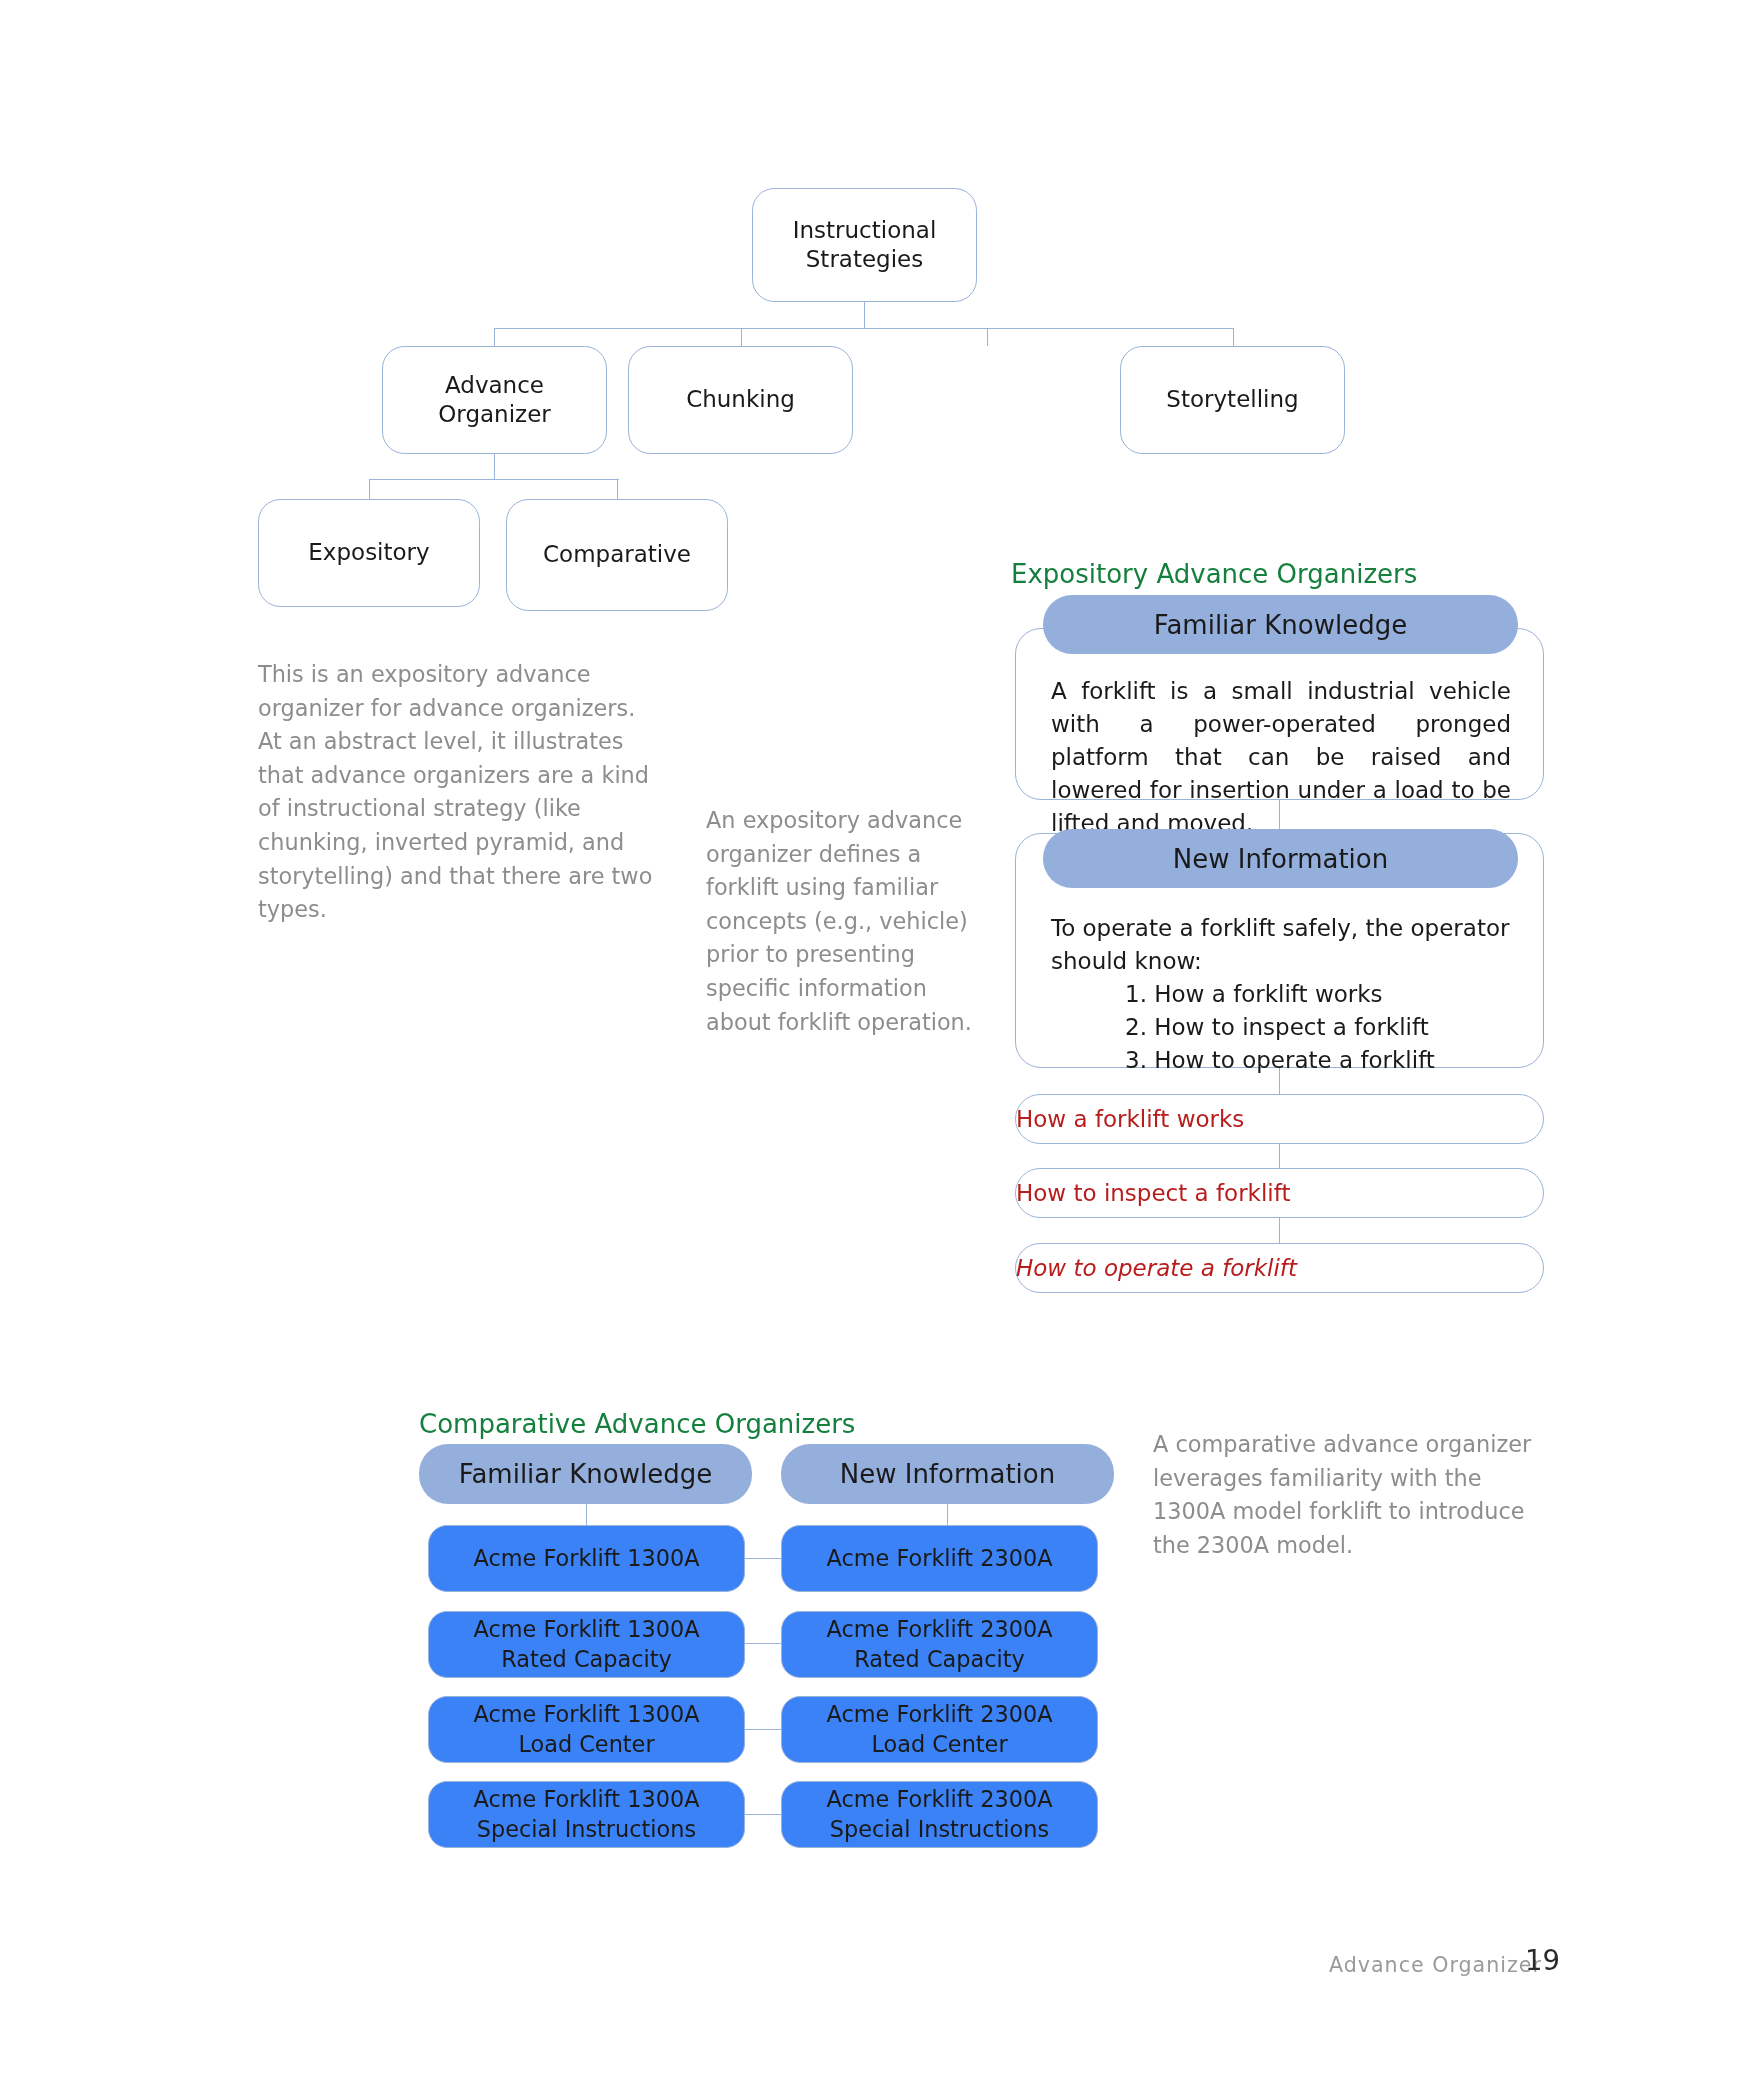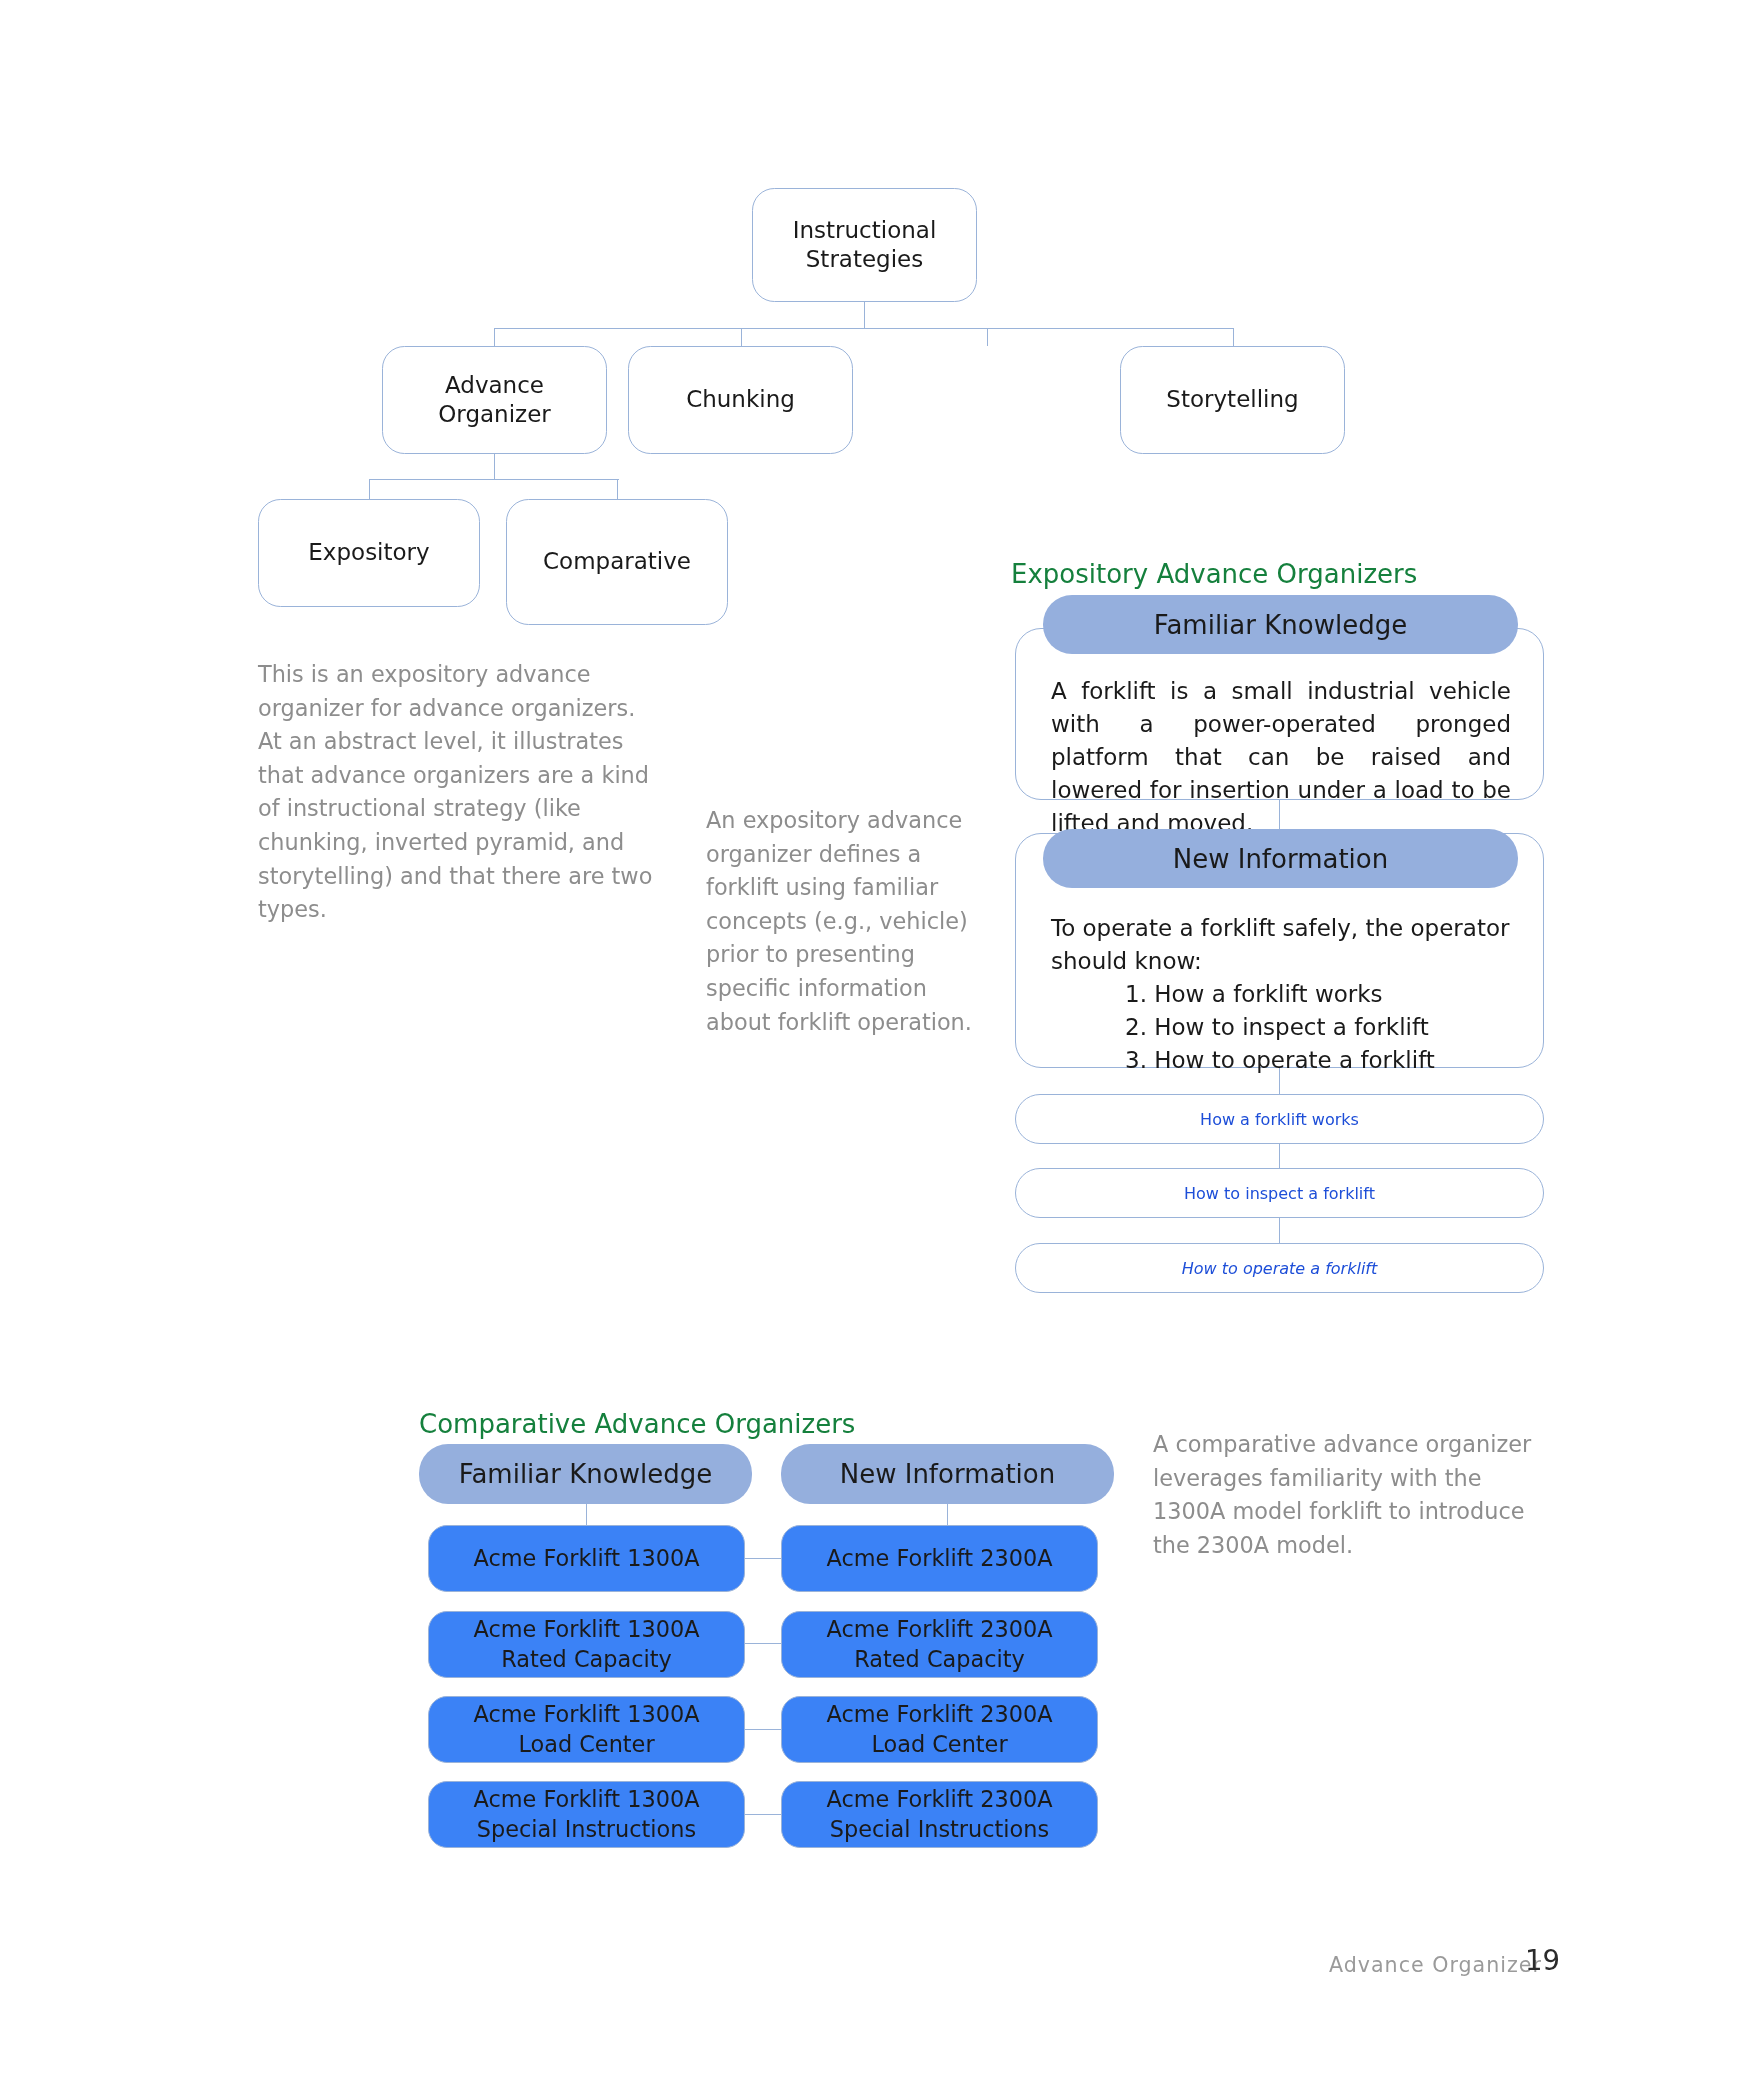--- a/index.html
+++ b/index.html
@@ -106,23 +106,22 @@
 
   
   .rowpill {
     position: absolute;
     box-sizing: border-box;
     border: 1.4px solid #9ab3d9;
     border-radius: 34px;
     background: #ffffff;
     display: flex;
     align-items: center;
-    justify-content: center;
-    color: #1d4ed8;
-    font-size: 16px;
+    color: #b91c1c;
+    font-size: 23px;
     font-family: "DejaVu Sans", "Liberation Sans", sans-serif;
   }
 
   
   .cbox {
     position: absolute;
     box-sizing: border-box;
     border: 1.4px solid #9ab3d9;
     border-radius: 19px;
     background: #3b82f6;
@@ -181,21 +180,21 @@
   </div>
 
   <div class="line v" style="left:494px; top:453px; height:27px;"></div>
   <div class="line h" style="left:369px; top:479px; width:250px;"></div>
   <div class="line v" style="left:369px; top:479px; height:20px;"></div>
   <div class="line v" style="left:617px; top:479px; height:20px;"></div>
 
   <div class="node" style="left:258px; top:499px; width:222px; height:108px;">
     <span class="lbl">Expository</span>
   </div>
-  <div class="node" style="left:506px; top:499px; width:222px; height:126px;">
+  <div class="node" style="left:506px; top:499px; width:222px; height:112px;">
     <span class="lbl">Comparative</span>
   </div>
 
   <div class="note" style="left:258px; top:658px; width:400px;">This is an expository advance organizer for advance organizers. At an abstract level, it illustrates that advance organizers are a kind of instructional strategy (like chunking, inverted pyramid, and storytelling) and that there are two types.</div>
 
   <div class="note" style="left:706px; top:804px; width:275px;">An expository advance organizer defines a forklift using familiar concepts (e.g., vehicle) prior to presenting specific information about forklift operation.</div>
 
   <div class="caption" style="left:1011px; top:559px;">Expository Advance Organizers</div>
 
   <div class="card" style="left:1015px; top:628px; width:529px; height:172px;"></div>

